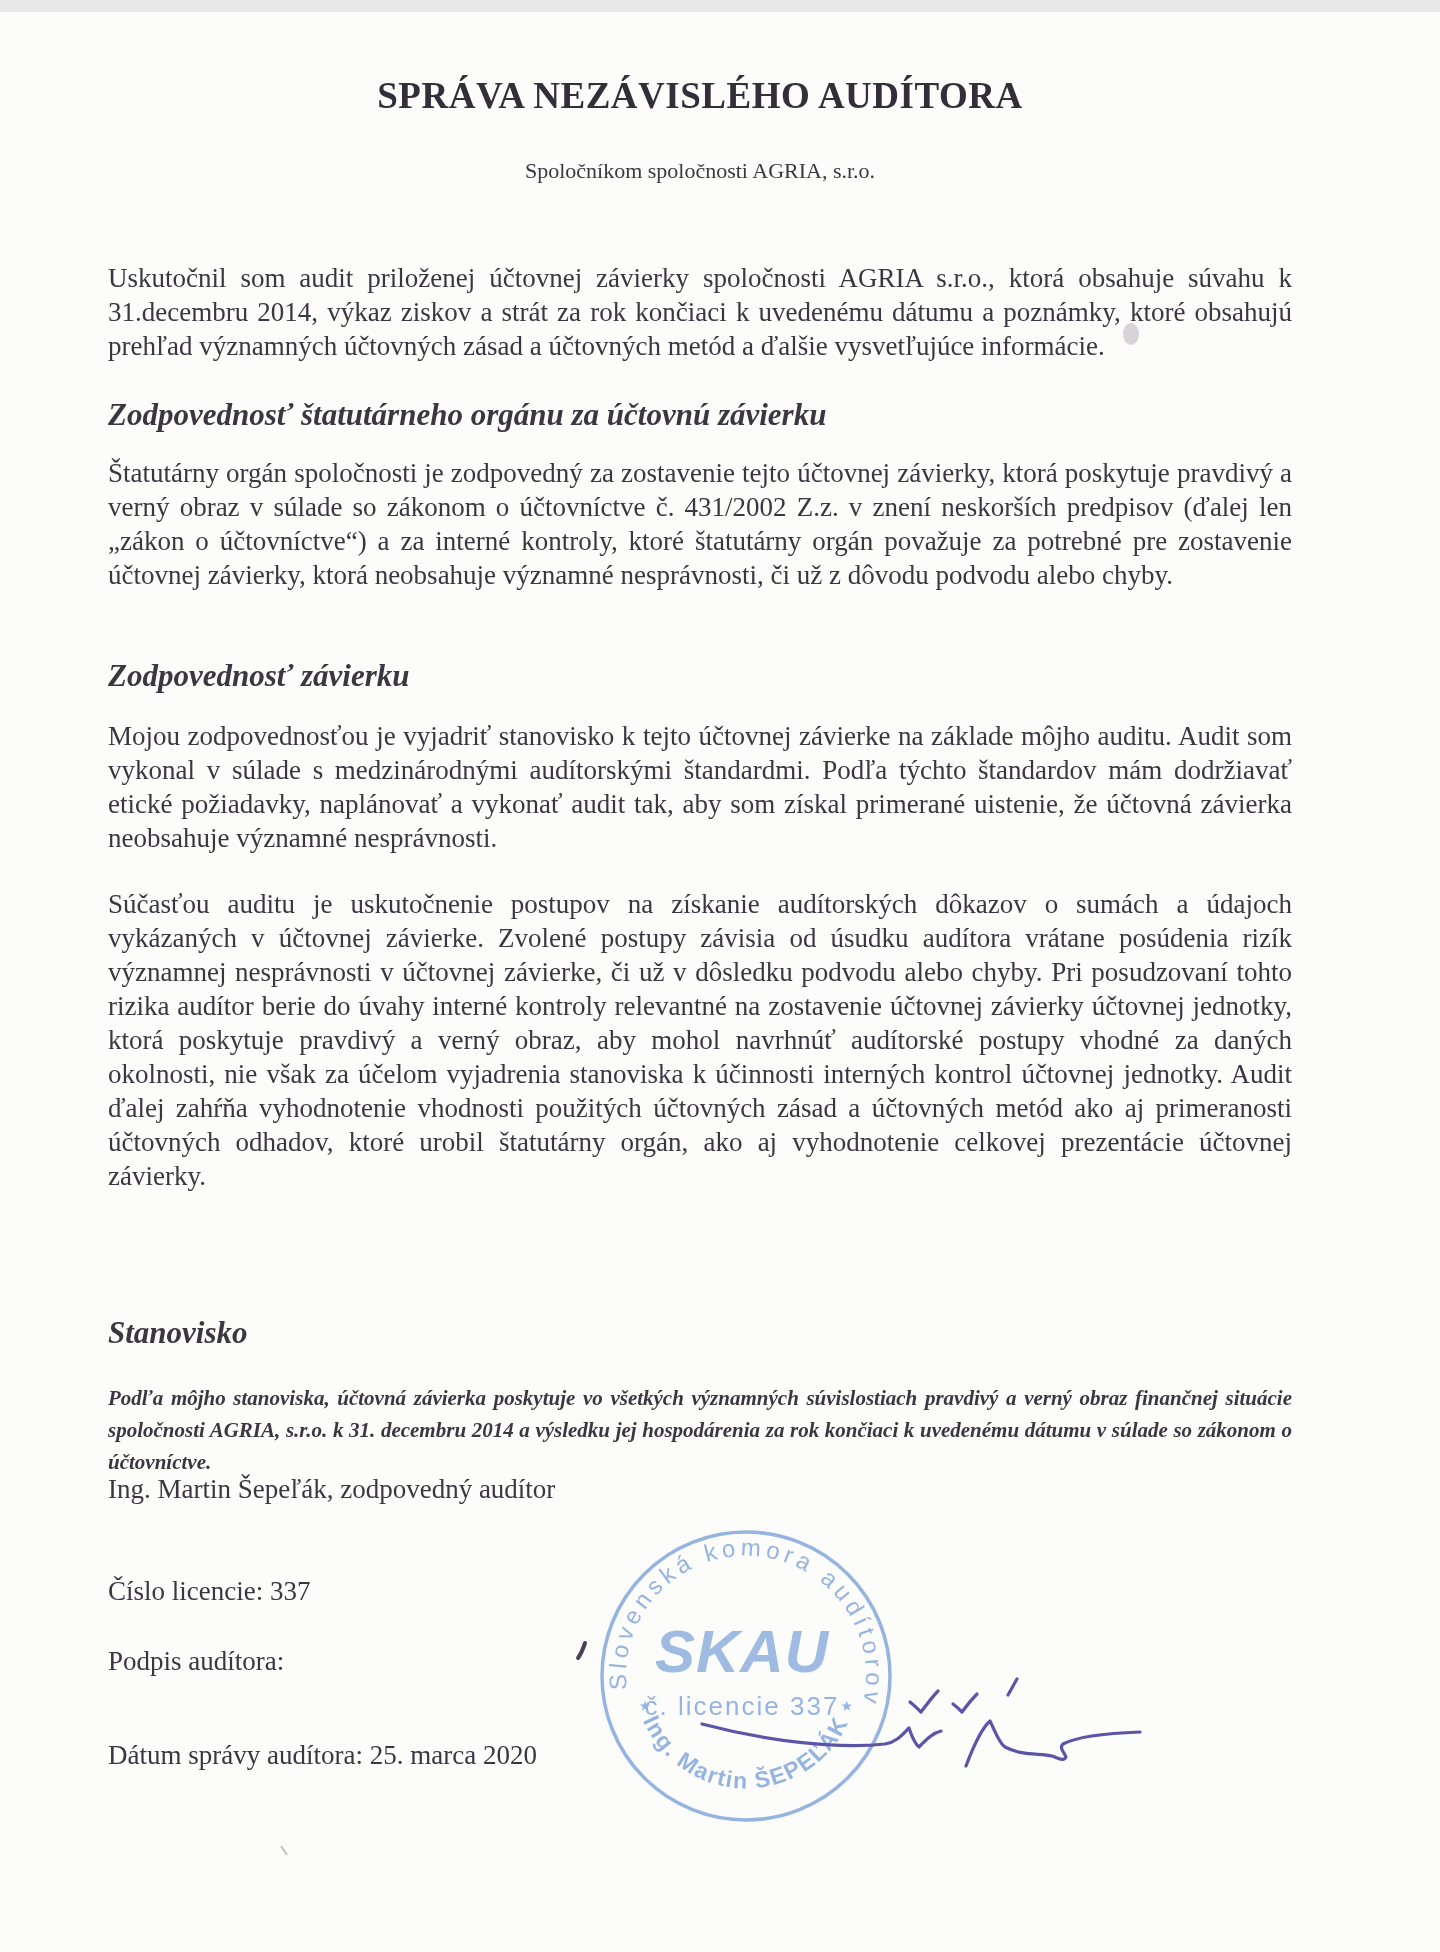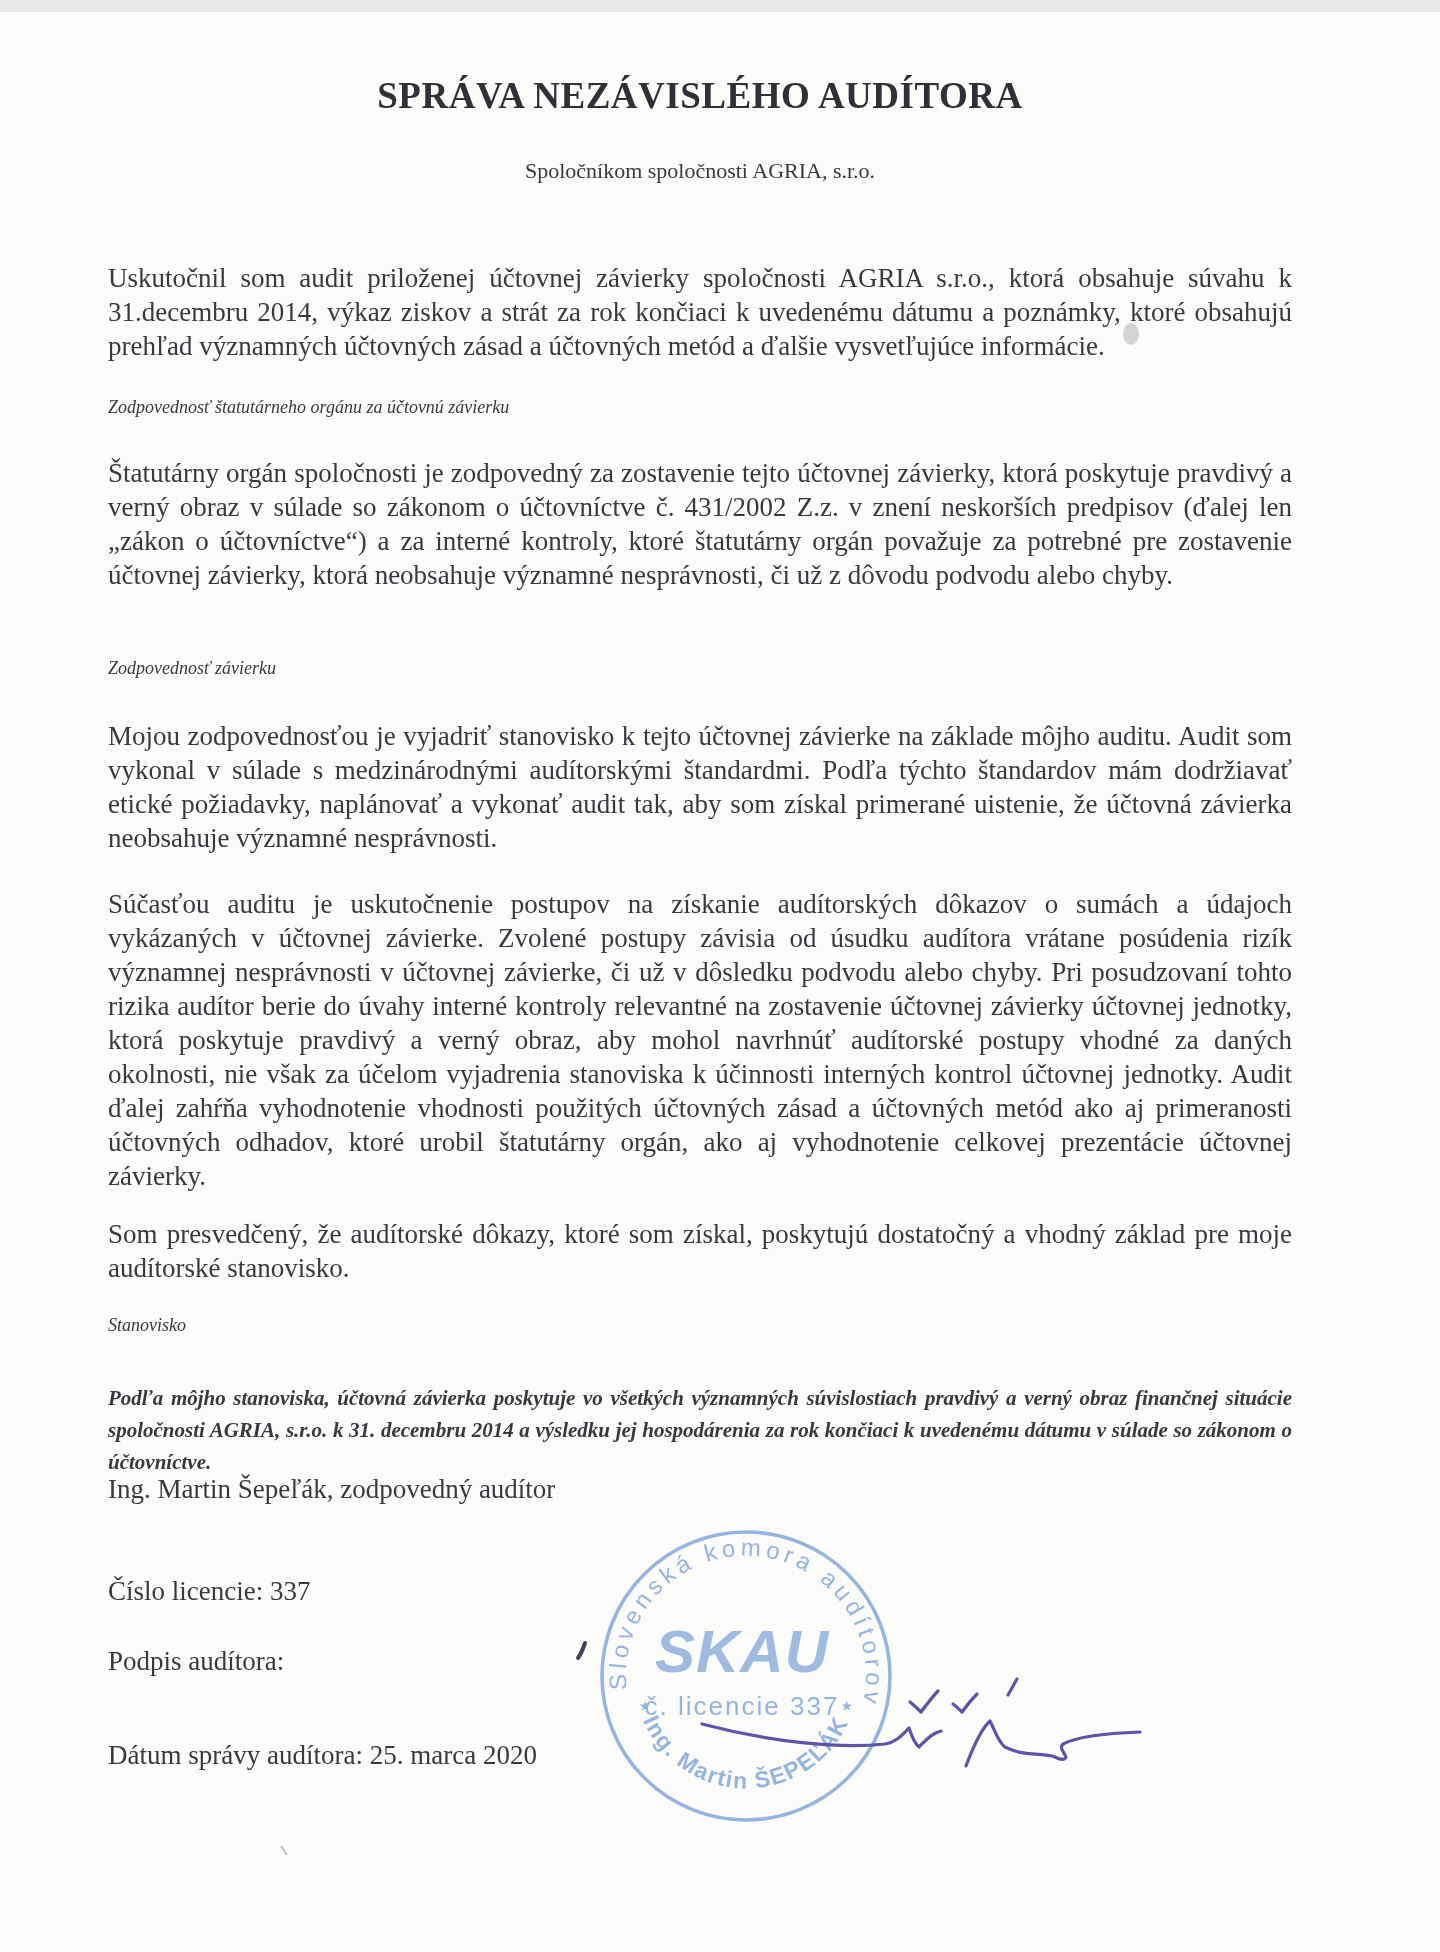--- a/index.html
+++ b/index.html
@@ -28,23 +28,23 @@
     text-align: center;
     font-size: 22px;
   }
   .para {
     font-size: 27px;
     line-height: 34px;
     text-align: justify;
     text-align-last: left;
   }
   .heading {
-    font-size: 18px;
+    font-size: 31px;
     font-style: italic;
-    font-weight: normal;
+    font-weight: bold;
   }
   .opinion {
     font-size: 21px;
     line-height: 32px;
     font-weight: bold;
     font-style: italic;
     text-align: justify;
     text-align-last: left;
   }
   .line { font-size: 27px; }
@@ -70,21 +70,20 @@
   <h2 class="abs heading" style="top:385px">Zodpovednosť štatutárneho orgánu za  účtovnú závierku</h2>
 
   <p class="abs para" style="top:444px">Štatutárny orgán spoločnosti je zodpovedný za zostavenie tejto účtovnej závierky, ktorá poskytuje pravdivý a verný obraz v súlade so zákonom o účtovníctve č. 431/2002 Z.z. v znení neskorších predpisov (ďalej len „zákon o účtovníctve“) a za interné kontroly, ktoré štatutárny orgán považuje za potrebné pre zostavenie účtovnej závierky, ktorá neobsahuje významné nesprávnosti, či už z dôvodu podvodu alebo chyby.</p>
 
   <h2 class="abs heading" style="top:646px">Zodpovednosť závierku</h2>
 
   <p class="abs para" style="top:707px">Mojou zodpovednosťou je vyjadriť stanovisko k tejto účtovnej závierke na základe môjho auditu. Audit som vykonal v súlade s medzinárodnými audítorskými štandardmi. Podľa týchto štandardov mám dodržiavať etické požiadavky, naplánovať a vykonať audit tak, aby som získal primerané uistenie, že účtovná závierka neobsahuje významné nesprávnosti.</p>
 
   <p class="abs para" style="top:875px">Súčasťou auditu je uskutočnenie postupov na získanie audítorských dôkazov o sumách a údajoch vykázaných v účtovnej závierke. Zvolené postupy závisia od úsudku audítora vrátane posúdenia rizík významnej nesprávnosti v účtovnej závierke, či už v dôsledku podvodu alebo chyby. Pri posudzovaní tohto rizika audítor berie do úvahy interné kontroly relevantné na zostavenie účtovnej závierky účtovnej jednotky, ktorá poskytuje pravdivý a verný obraz, aby mohol navrhnúť audítorské postupy vhodné za daných okolnosti, nie však za účelom vyjadrenia stanoviska k účinnosti interných kontrol účtovnej jednotky. Audit ďalej zahŕňa vyhodnotenie vhodnosti použitých účtovných zásad a účtovných metód ako aj primeranosti účtovných odhadov, ktoré urobil štatutárny orgán, ako aj vyhodnotenie celkovej prezentácie účtovnej závierky.</p>
 
-  <p class="abs para" style="top:1205px">Som presvedčený, že audítorské dôkazy, ktoré som získal, poskytujú dostatočný a vhodný základ pre moje audítorské stanovisko.</p>
 
   <h2 class="abs heading" style="top:1303px">Stanovisko</h2>
 
   <p class="abs opinion" style="top:1370px">Podľa môjho stanoviska, účtovná závierka poskytuje vo všetkých významných súvislostiach pravdivý a verný obraz finančnej situácie spoločnosti AGRIA, s.r.o. k 31. decembru 2014 a výsledku jej hospodárenia za rok končiaci k uvedenému dátumu v súlade so zákonom o účtovníctve.</p>
 
   <div class="abs line" style="top:1462px">Ing. Martin Šepeľák, zodpovedný audítor</div>
 
   <div class="abs line" style="top:1564px">Číslo licencie: 337</div>
 
   <div class="abs line" style="top:1634px">Podpis audítora:</div>

